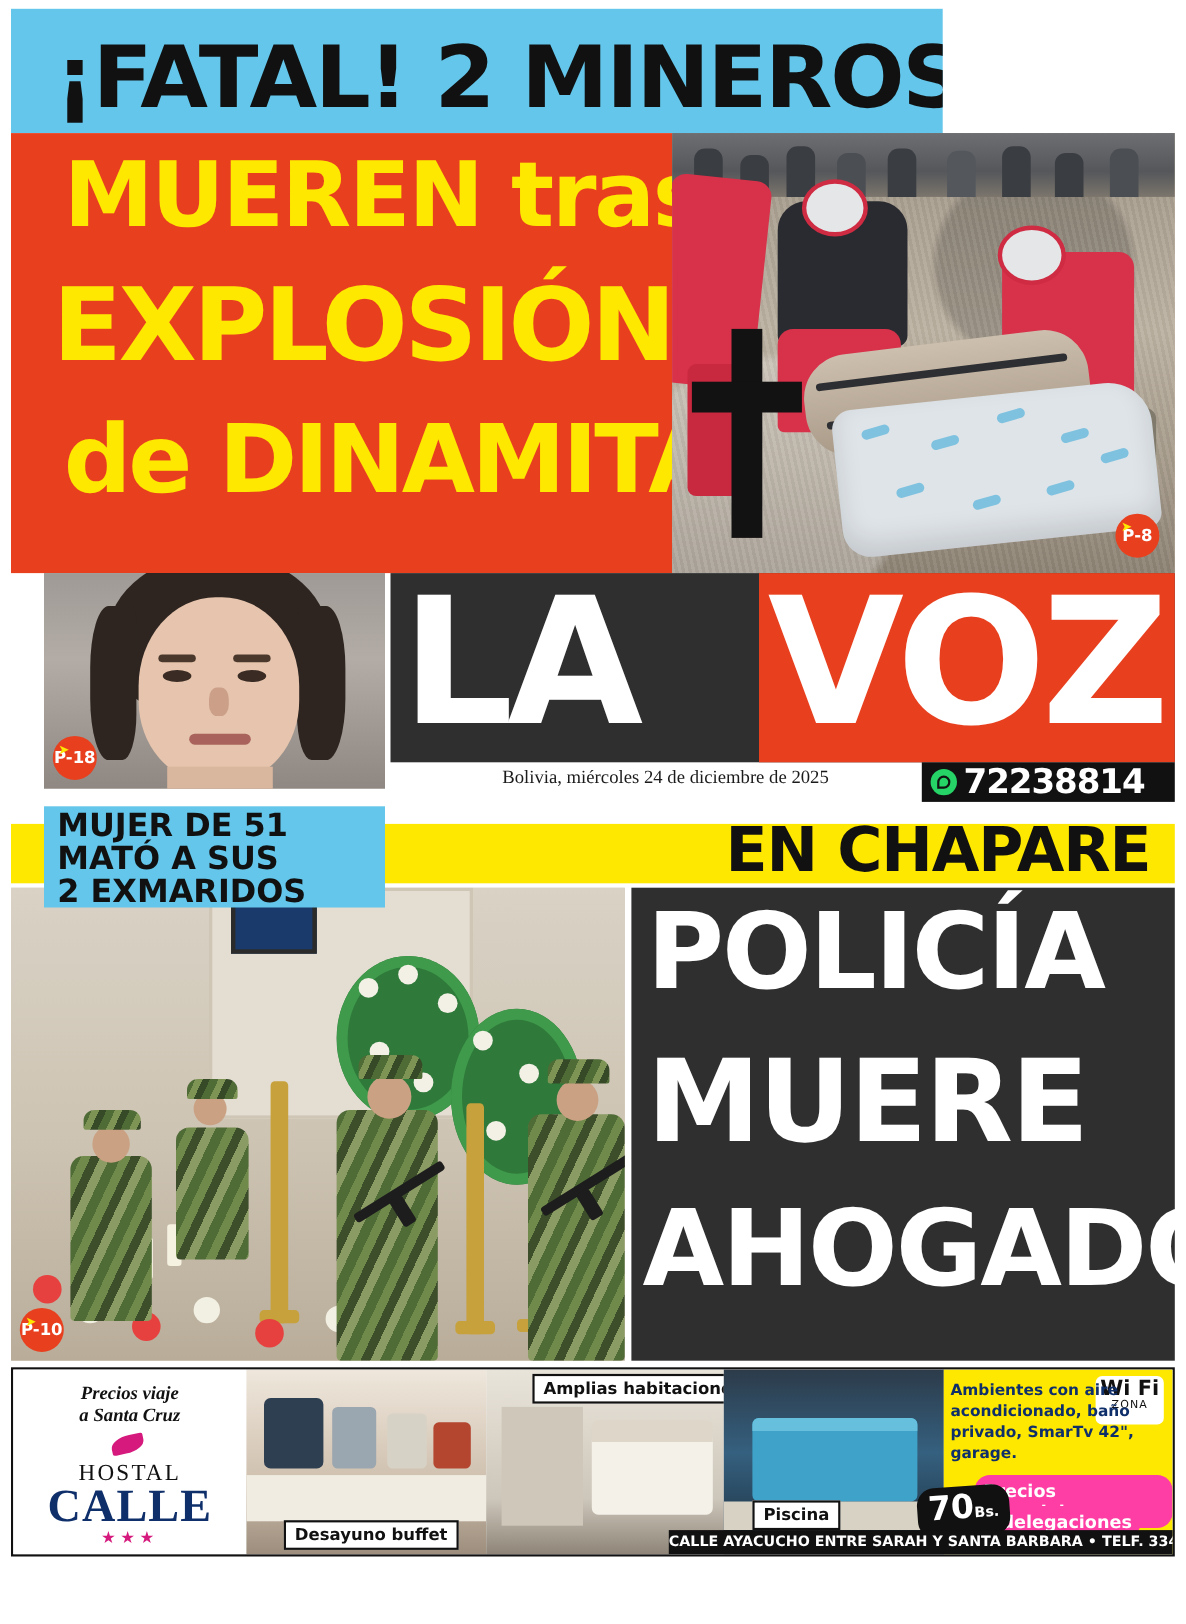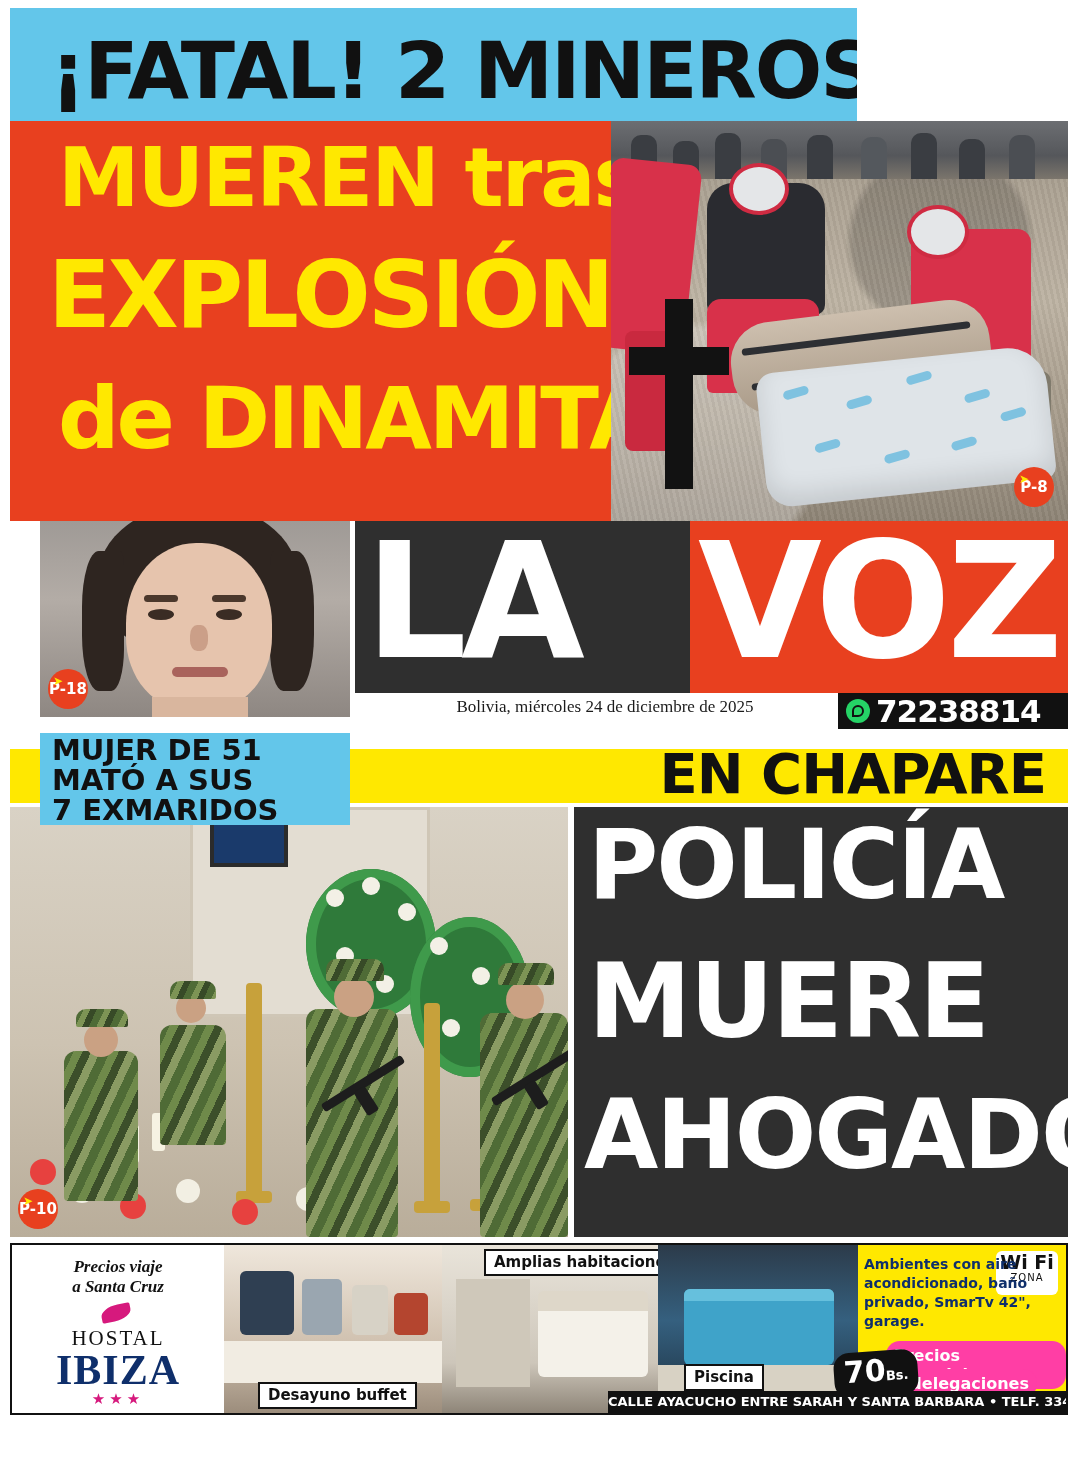--- a/index.html
+++ b/index.html
@@ -818,21 +818,21 @@
       <div class="neck"></div>
       <div class="page-ref circle" style="left:8px; bottom:8px;">
         <span class="arrow">➤</span>
         <span>P-18</span>
       </div>
     </div>
 
     <div class="caption-box">
       <div class="cap-line">MUJER DE 51</div>
       <div class="cap-line">MATÓ A SUS</div>
-      <div class="cap-line">7 EXMARIDOS</div>
+      <div class="cap-line">2 EXMARIDOS</div>
     </div>
 
     <div class="masthead">
       <div class="mast-la">LA</div>
       <div class="mast-voz-box">
         <div class="mast-voz">VOZ</div>
       </div>
     </div>
 
     <div class="dateline">Bolivia, miércoles 24 de diciembre de 2025</div>
@@ -916,21 +916,21 @@
       <div class="sl sl3">AHOGADO</div>
     </div>
   </div>
 
   <div class="ad">
     <div class="ad-logo">
       <div class="line1">Precios viaje</div>
       <div class="line1" style="margin-top:0;">a Santa Cruz</div>
       <div class="ad-bird"></div>
       <div class="ad-hostal">HOSTAL</div>
-      <div class="ad-ibiza">IBIZA</div>
+      <div class="ad-ibiza">CALLE</div>
       <div class="ad-stars">★★★</div>
       <div class="ad-phone">
 
         <span>78491067</span>
       </div>
     </div>
 
     <div class="ad-photo ad-p1">
       <div style="position:absolute;left:16px;top:26px;width:54px;height:64px;background:#2f3f52;border-radius:6px;"></div>
       <div style="position:absolute;left:78px;top:34px;width:40px;height:56px;background:#9aa6b0;border-radius:5px;"></div>

